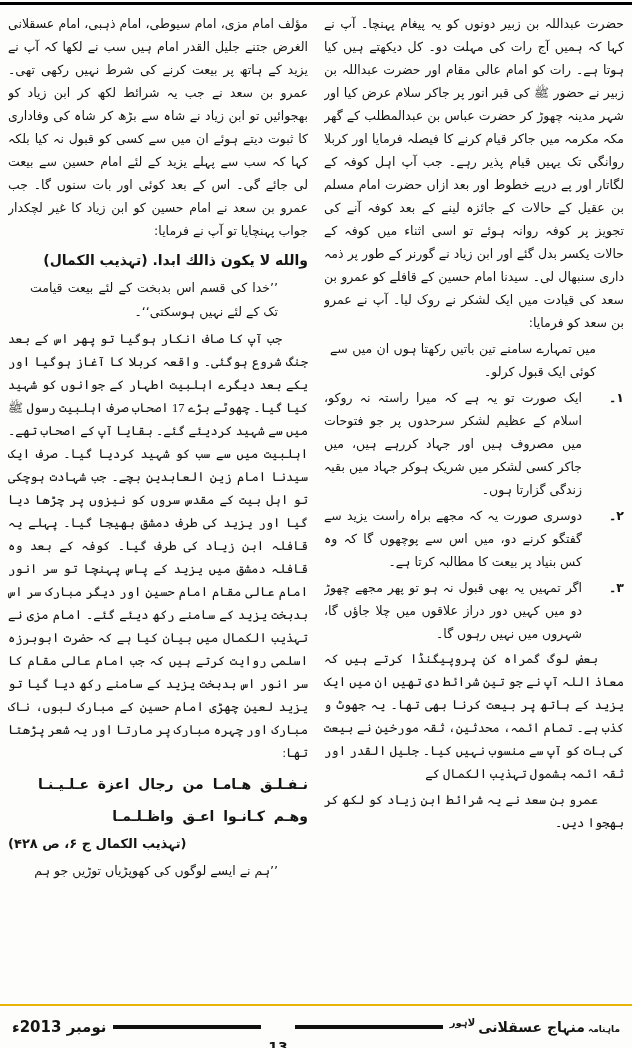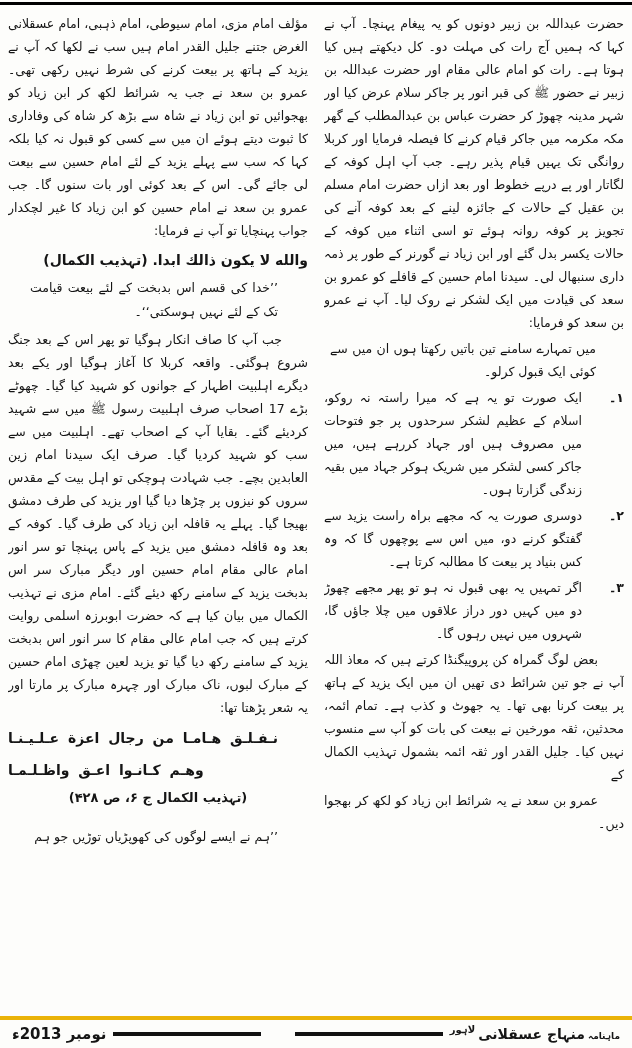--- a/index.html
+++ b/index.html
@@ -33,21 +33,21 @@
   }
   .col {
     flex: 1 1 0;
     overflow: hidden;
     direction: rtl;
     text-align: justify;
     font-size: 12.5px;
     line-height: 23px;
   }
   .para { margin: 0 0 3px 0; }
-  .para.indent { text-indent: 26px; }
+  .para.indent { text-indent: 26px; font-family: Liberation Serif, serif; }
   .quote-intro {
     margin: 2px 0 3px 0;
     padding: 0 28px 0 6px;
   }
   .list-item {
     display: flex;
     gap: 20px;
     margin: 1px 0 3px 0;
   }
   .list-marker {
@@ -62,37 +62,37 @@
     font-size: 14px;
     line-height: 26px;
   }
   .quote-block {
     margin: 1px 0 4px 0;
     padding: 0 30px 0 22px;
     line-height: 24px;
   }
   .poetry-line {
     margin: 6px 0 2px 0;
-    text-align: left;
+    text-align: right;
     font-weight: bold;
     font-size: 14px;
     line-height: 26px;
     word-spacing: 4px;
   }
   .citation {
-    margin: 3px 0 16px 0;
-    text-align: center;
+    margin: 3px 0 4px 0;
+    text-align: left;
     font-weight: bold;
     font-size: 13px;
   }
   .footer {
     position: absolute;
     left: 0; right: 0; bottom: 0;
-    height: 32px;
-    border-top: 4px solid #eab308;
+    height: 44px;
+    border-top: 2px solid #eab308;
     display: flex;
     direction: ltr;
     align-items: center;
     padding: 0 12px;
     gap: 7px;
     box-sizing: border-box;
     background: #fdfdfb;
   }
   .issue-date {
     direction: rtl;

